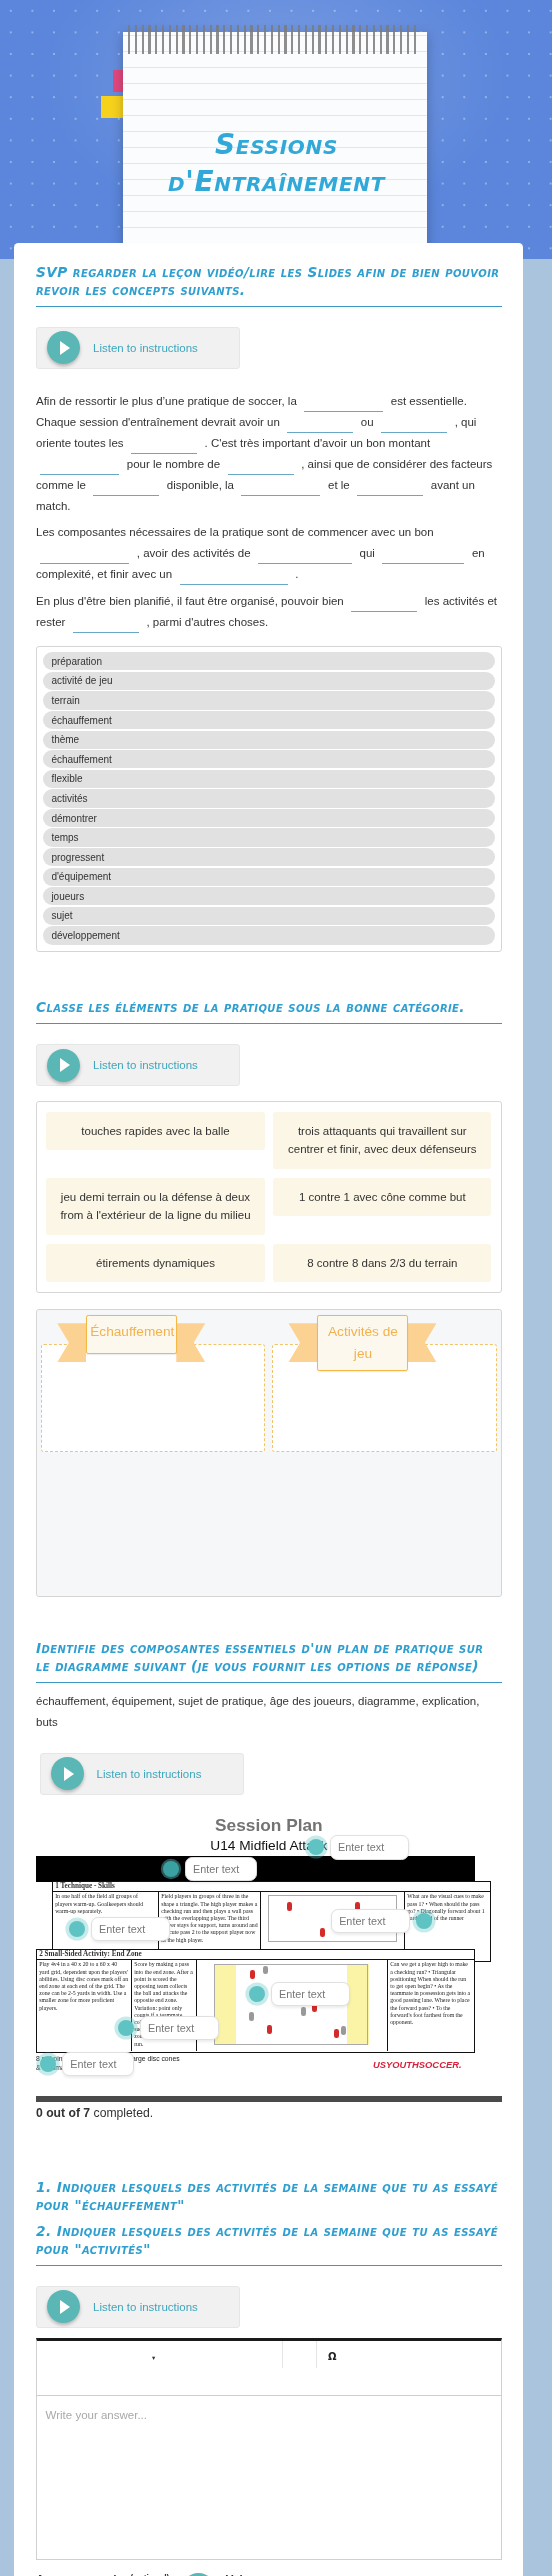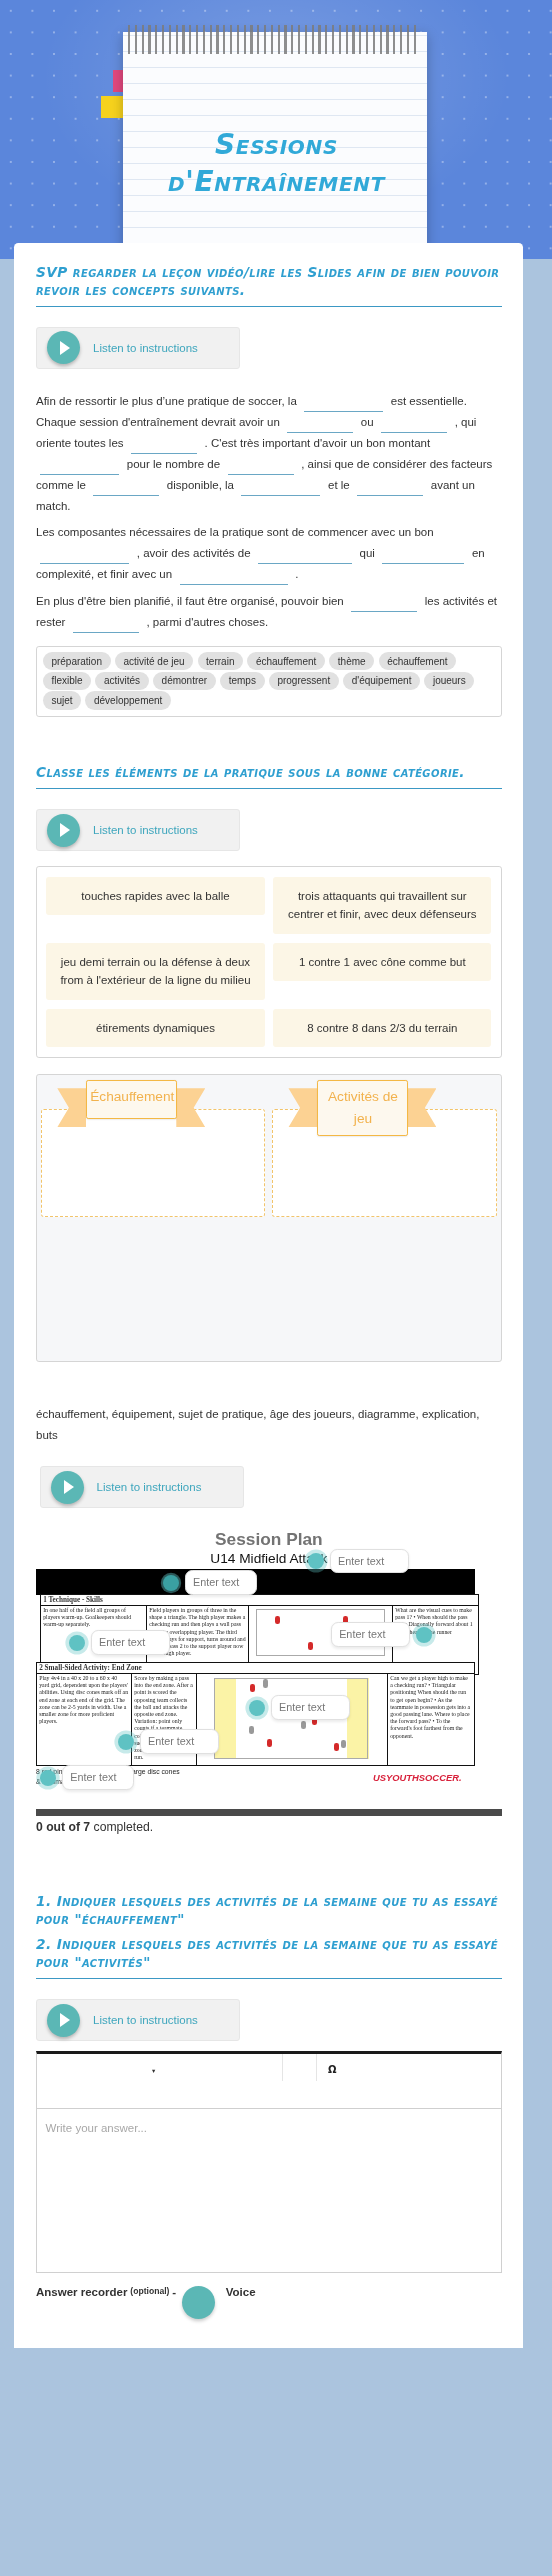--- a/index.html
+++ b/index.html
@@ -77,21 +77,21 @@
   }
   .listen span.lbl { color: #3ea6bd; font-size: 11.5px; margin-left: 13px; font-family: "Liberation Sans", sans-serif; }
   .para { font-family: "Liberation Sans", sans-serif; font-size: 11.5px; line-height: 21px; color: #333; margin-top: 22px; }
   .para + .para { margin-top: 5.8px; }
   .blank {
     display: inline-block; vertical-align: bottom; height: 16px;
     border-bottom: 1.1px solid #6aa7c5; margin: 0 4.3px;
   }
   .wordbank {
     margin-top: 13px; border: 0.7px solid #d5d5d5; border-radius: 2.9px;
-    padding: 5px 5.8px; display: flex; flex-wrap: wrap; gap: 0 4.3px;
+    padding: 5px 5.8px; display: flex; flex-wrap: wrap; gap: 0 4.3px; flex-direction: column;
   }
   .chip {
     background: #e1e1e1; border-radius: 11.5px; padding: 3.6px 8.6px;
     font-family: "Liberation Sans", sans-serif; font-size: 10px; color: #333;
     margin-bottom: 1.4px; cursor: grab;
   }
   .section2 { margin-top: 46px; }
   .sortbox {
     margin-top: 14.4px; border: 0.7px solid #d5d5d5; border-radius: 2.9px;
     padding: 10px 9.4px; display: grid; grid-template-columns: 1fr 1fr; gap: 8.6px 8.6px;
@@ -133,21 +133,21 @@
     color: #f2b24d; text-align: center; padding: 5px 2.9px;
     box-shadow: 0 0.7px 1.4px rgba(0,0,0,0.08);
   }
   .cat.blue .ribbon .face { border-color: #4fb1ec; color: #4a9ed7; background: #f3f6fa; }
   .section3 { margin-top: 42px; }
   .options { font-family: "Liberation Sans", sans-serif; font-size: 11.5px; line-height: 21px; margin-top: 7.2px; }
   .plan { position: relative; margin-top: 16px; height: 183px; }
   .plan .p-title { position: absolute; left: 0; right: 0; top: 4.3px; text-align: center; font-family: "Liberation Sans", sans-serif; font-weight: bold; color: #737373; font-size: 17.3px; }
   .plan .p-sub { position: absolute; left: 0; right: 0; top: 27px; text-align: center; font-family: "Liberation Sans", sans-serif; color: #111; font-size: 13.7px; }
   .plan .bar { position: absolute; left: 0; top: 45px; width: 439px; height: 26px; background: #000; }
-  .plan .grid1 { position: absolute; left: 4px; top: 70px; width: 439px; height: 81px; border: 1.1px solid #111; background: #fff; }
+  .plan .grid1 { position: absolute; left: 16px; top: 70px; width: 439px; height: 81px; border: 1.1px solid #111; background: #fff; }
   .plan .grid2 { position: absolute; left: 0; top: 138px; width: 439px; height: 104px; border: 1.1px solid #111; background: #fff; }
   .plan .cellhead { font-family: "Liberation Serif", serif; font-weight: bold; font-size: 7.2px; padding: 0.7px 2.2px; border-bottom: 0.7px solid #111; }
   .plan .cols { display: flex; height: calc(100% - 10.8px); }
   .plan .col { border-right: 0.7px solid #111; font-family: "Liberation Serif", serif; font-size: 5.8px; line-height: 7.2px; padding: 1.4px 2.2px; overflow: hidden; color: #222; }
   .plan .col:last-child { border-right: none; }
   .field { background: #fff; position: relative; }
   .field .box { position: absolute; border: 0.7px solid #aaa; }
   .field .zone { position: absolute; background: #fbf3a6; }
   .player { position: absolute; width: 5px; height: 8.6px; border-radius: 2.2px; }
   .player.red { background: #d42a2a; }
@@ -307,20 +307,21 @@
         <div class="ribbon">
           <div class="wing l"></div>
           <div class="wing r"></div>
           <div class="face">Activités de jeu</div>
         </div>
       </div>
     </div>
   </section>
 
   <section class="section3">
+    <h2 class="sec-title">Identifie des composantes essentiels d'un plan de pratique sur le diagramme suivant (je vous fournit les options de réponse)</h2>
     <p class="options">échauffement, équipement, sujet de pratique, âge des joueurs, diagramme, explication, buts</p>
     <div class="listen" style="margin-left:3.6px">
       <div class="play"></div>
       <span class="lbl">Listen to instructions</span>
     </div>
 
     <div class="plan">
       <div class="p-title">Session Plan</div>
       <div class="p-sub">U14 Midfield Attack</div>
       <div class="bar"></div>

